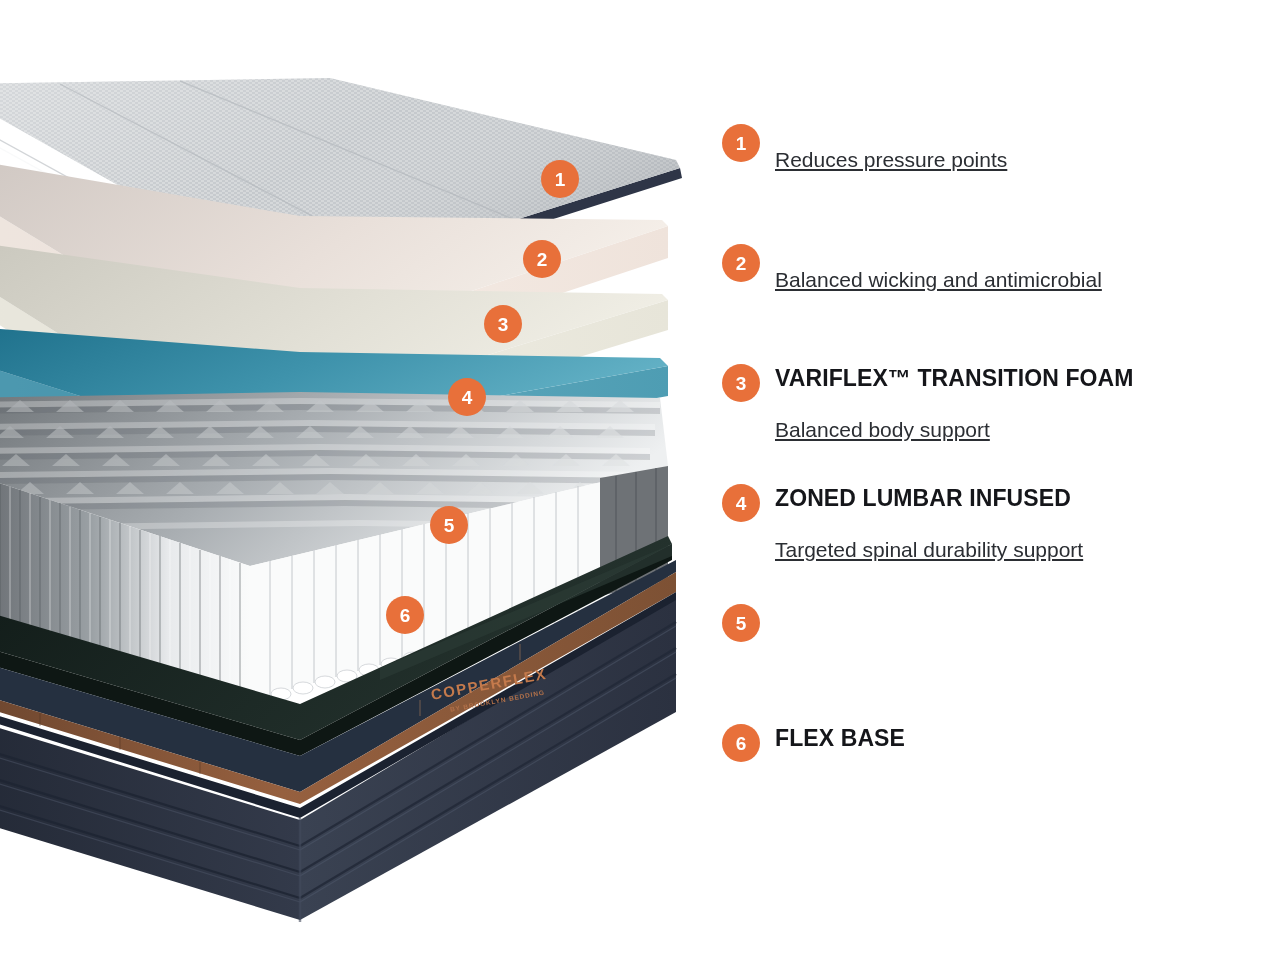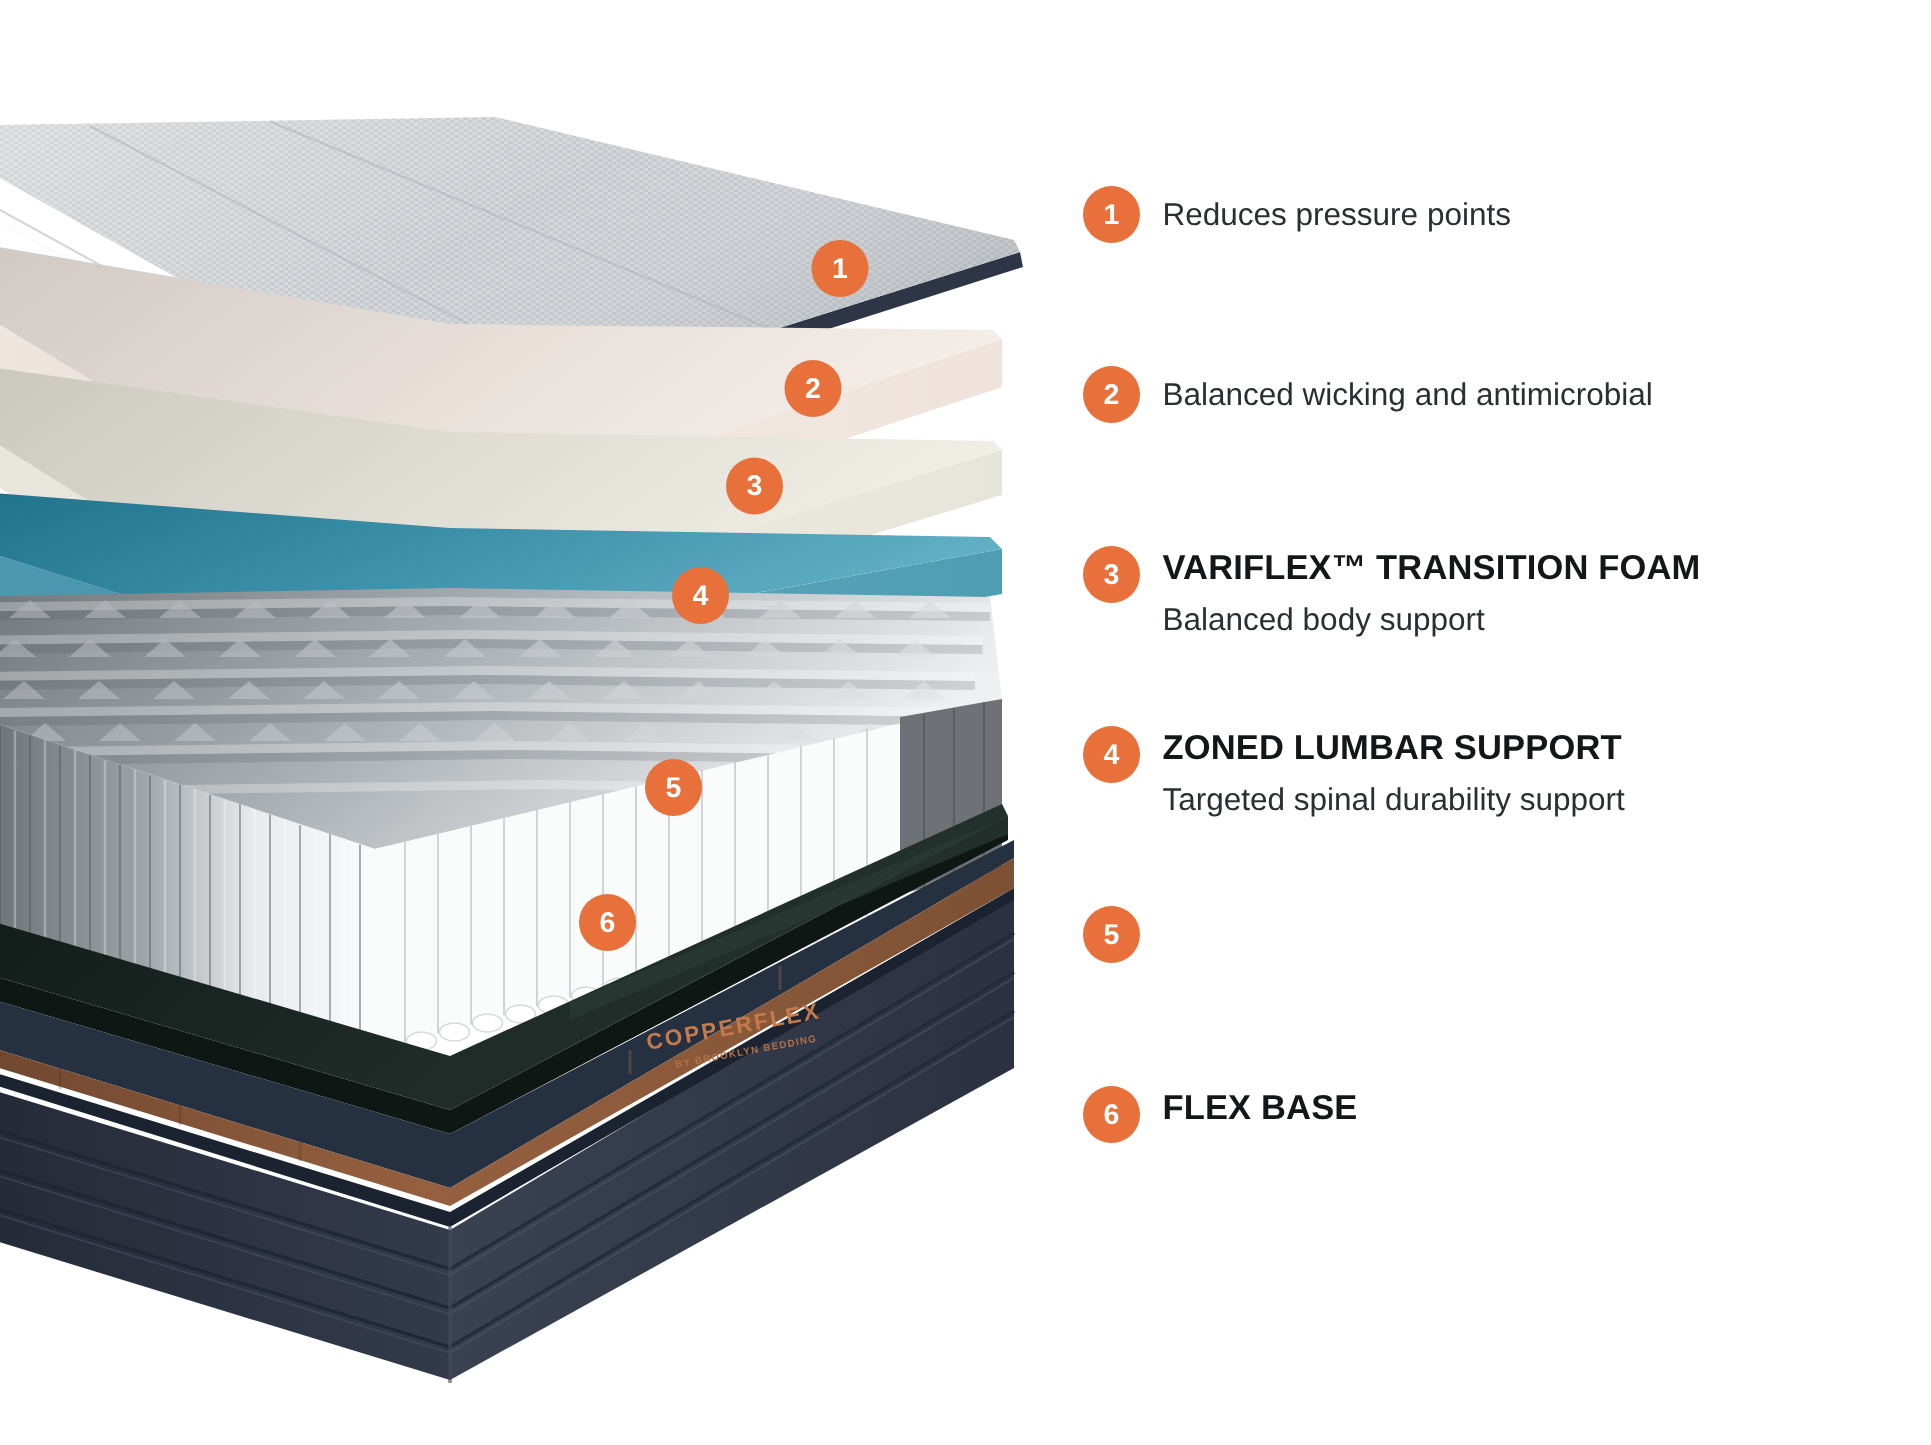--- a/index.html
+++ b/index.html
@@ -31,21 +31,21 @@
     display:flex; align-items:center; justify-content:center;
     font-size:19px; font-weight:bold; line-height:1;
   }
   .ltext{ position:absolute; left:53px; top:-1px; width:500px; }
   .ltitle{
     font-size:23px; font-weight:bold; color:#15161a;
     letter-spacing:0.1px; line-height:30px; white-space:nowrap;
   }
   .lsub{
     font-size:21px; font-weight:normal; color:#2b2e33;
-    line-height:30px; margin-top:6px; white-space:nowrap;
+    line-height:30px; margin-top:22px; white-space:nowrap;text-decoration:underline;
   }
 </style>
 </head>
 <body>
 
 <div id="stage">
 
   <div id="mattress">
     <svg width="700" height="963" viewBox="0 0 700 963" xmlns="http://www.w3.org/2000/svg">
       <defs>
@@ -438,21 +438,21 @@
         <div class="ltitle">VARIFLEX™ TRANSITION FOAM</div>
         <div class="lsub">Balanced body support</div>
       </div>
     </div>
 
     <div class="legend-row">
       <div class="lbadge">
           <span>4</span>
         </div>
       <div class="ltext">
-        <div class="ltitle">ZONED LUMBAR SUPPORT</div>
+        <div class="ltitle">ZONED LUMBAR INFUSED</div>
         <div class="lsub">Targeted spinal durability support</div>
       </div>
     </div>
 
     <div class="legend-row">
       <div class="lbadge">
           <span>5</span>
         </div>
       <div class="ltext">
       </div>

